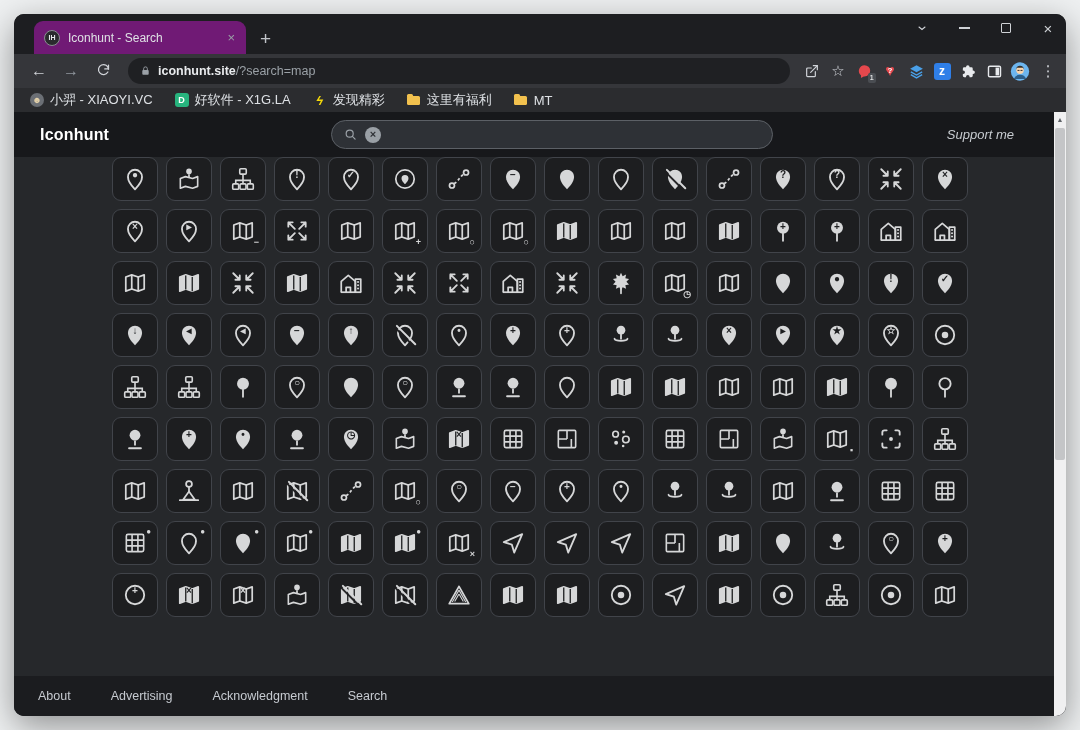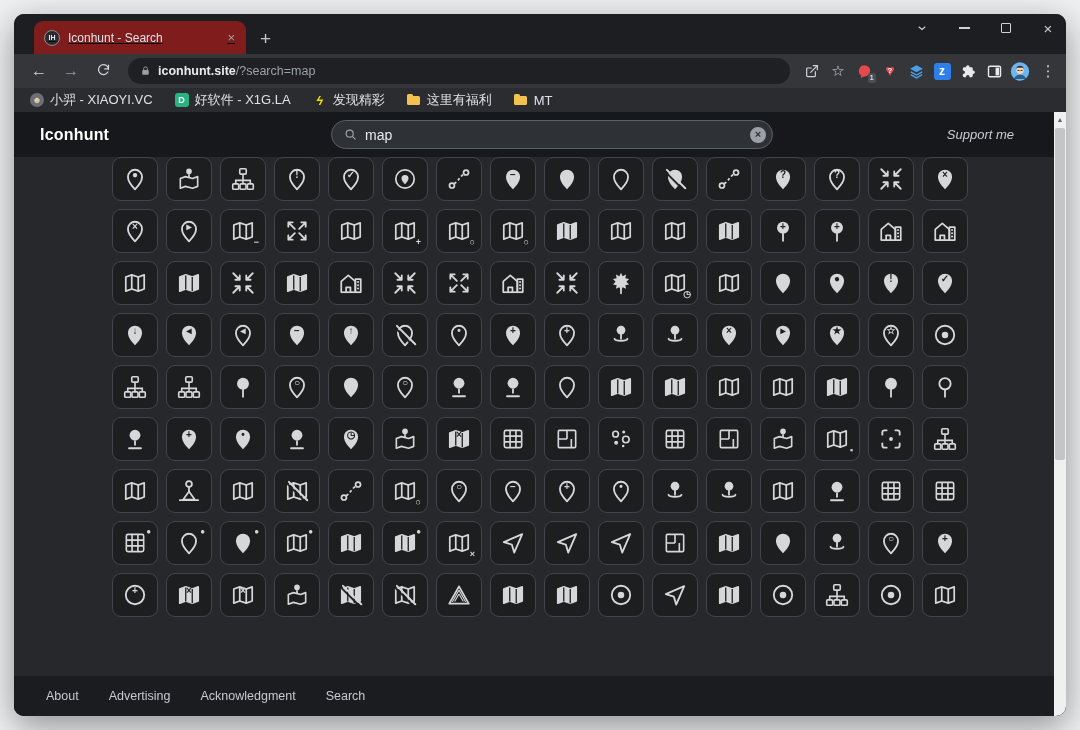--- a/index.html
+++ b/index.html
@@ -4,22 +4,22 @@
 <style>
   * { margin:0; padding:0; box-sizing:border-box; }
   html,body { width:1080px; height:730px; overflow:hidden; background:#eef0f1; font-family:"Liberation Sans",sans-serif; }
 
   .window { position:absolute; left:14px; top:14px; width:1052px; height:702px;
             border-radius:10px; overflow:hidden; background:#26282b;
             box-shadow:0 10px 34px rgba(0,0,0,.4); }
 
   
   .tabstrip { height:40px; background:#1d1e21; display:flex; align-items:flex-end; position:relative; }
-  .tab { margin-left:20px; height:33px; width:212px; background:#7f1d1d; border-radius:9px 9px 0 0;
-         display:flex; align-items:center; padding:0 8px 0 10px; gap:8px;text-decoration:underline; }
+  .tab { margin-left:20px; height:33px; width:212px; background:#701a75; border-radius:9px 9px 0 0;
+         display:flex; align-items:center; padding:0 8px 0 10px; gap:8px; }
   .favicon { width:16px; height:16px; border-radius:50%; background:#2a2b2e; border:1px solid #8a8d92;
              color:#e8eaed; font-size:7px; font-weight:bold; display:flex; align-items:center; justify-content:center; flex:none;}
   .tab-title { color:#dfe1e5; font-size:12px; white-space:nowrap; overflow:hidden; flex:1; }
   .tab-close { color:#9aa0a6; font-size:13px; cursor:default; padding:0 3px; }
   .newtab { color:#c0c4c9; font-size:19px; margin:0 0 6px 14px; line-height:1; }
   .wctrl { position:absolute; right:10px; top:6px; display:flex; align-items:center; gap:26px; color:#cfd2d6; }
   .wc { width:16px; height:16px; display:flex; align-items:center; justify-content:center; font-size:12px; }
   .wc-max { width:10px; height:10px; border:1.3px solid #cfd2d6; border-radius:1px; }
   .wc-min { width:11px; height:1.5px; background:#cfd2d6; }
 
@@ -72,21 +72,21 @@
   .tile svg.gi { width:26px; height:26px; }
   .bdg { position:absolute; left:50%; top:41%; transform:translate(-50%,-50%); font-size:10px; font-weight:bold;
          color:#d6d7d8; line-height:1; pointer-events:none; }
   .bdg.dark { color:#1d1e20; }
   .bdg.tr { left:auto; top:6px; right:6px; transform:none; font-size:8px; }
   .bdg.br { left:auto; top:auto; right:6px; bottom:5px; transform:none; font-size:9px; }
   .slash { position:absolute; left:9px; top:20px; width:28px; height:2.2px; background:#d6d7d8;
            transform:rotate(45deg); box-shadow:0 2.5px 0 rgba(29,30,32,.95); border-radius:1px; }
 
   .site-footer { position:absolute; left:0; right:12px; bottom:0; height:40px; background:#1b1c1f;
-                 display:flex; align-items:center; gap:30px; padding-left:32px; }
+                 display:flex; align-items:center; gap:40px; padding-left:24px; }
   .flink { color:#c6cad0; font-size:12.5px; }
 
   .pg-scroll { position:absolute; right:0; top:0; bottom:0; width:12px; background:#f0f0f1; }
   .pg-up { height:15px; display:flex; align-items:center; justify-content:center; color:#5f6368; font-size:7px; }
   .pg-thumb { position:absolute; top:16px; left:1px; width:10px; height:332px; background:#c4c5c7; border-radius:2px; }
 </style>
 </head>
 <body>
 
 <svg width="0" height="0" style="position:absolute" aria-hidden="true">
@@ -353,21 +353,20 @@
   <div class="page">
     <div class="site-header">
       <span class="logo">Iconhunt</span>
       <div class="searchpill">
         <span style="display:flex">
           <svg width="13" height="13" viewBox="0 0 24 24" fill="none" stroke="#9aa0a6" stroke-width="2.2" stroke-linecap="round">
               <circle cx="10.5" cy="10.5" r="6.5"></circle>
               <path d="m15.5 15.5 5 5"></path>
             </svg>
         </span>
-        <input value="map" style="">
         <span class="clear-btn">×</span>
       </div>
       <span class="support">Support me</span>
     </div>
 
 
     <div class="grid">
         <div class="tile">
           <svg class="gi">
             <use href="#g-pin"></use>

